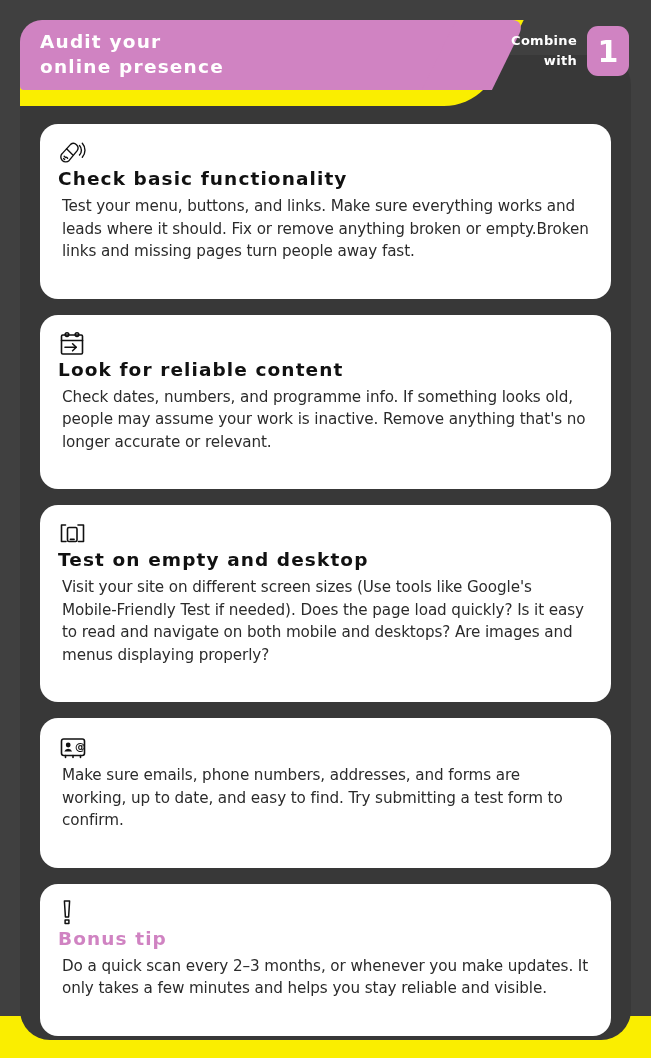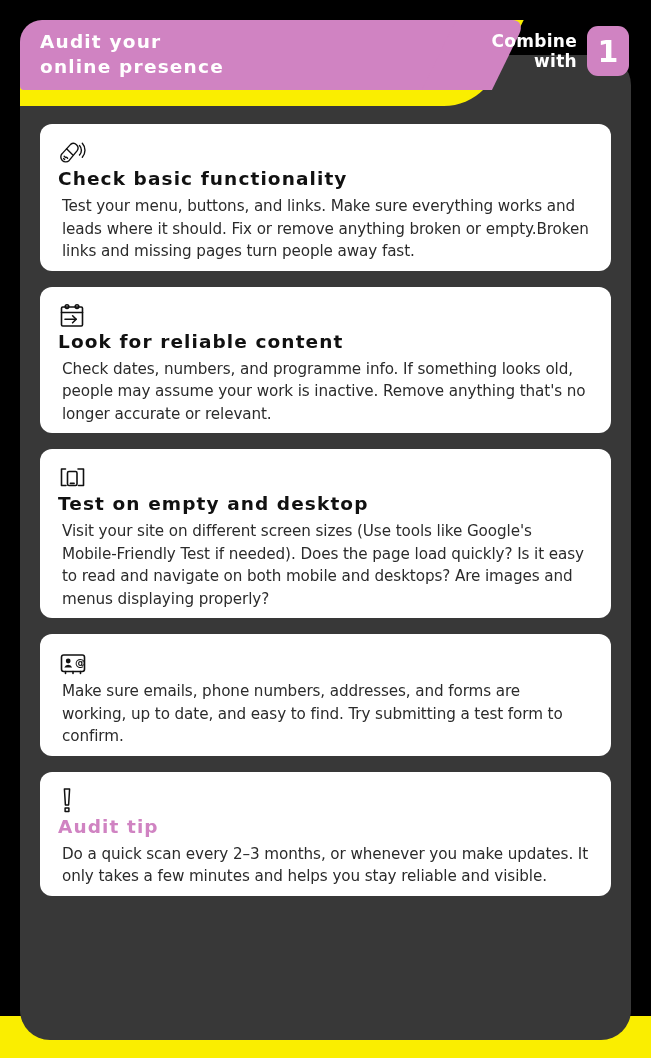--- a/index.html
+++ b/index.html
@@ -11,21 +11,21 @@
     height: 1058px;
     background: #faee00;
     font-family: "DejaVu Sans", sans-serif;
     overflow: hidden;
   }
 
   .poster {
     position: relative;
     width: 651px;
     height: 1016px;
-    background: #000000;
+    background: #404040;
   }
 
   
   .dark-panel {
     position: absolute;
     left: 20px;
     top: 55px;
     width: 611px;
     height: 985px;
     background: #383838;
@@ -102,21 +102,21 @@
     top: 26px;
     display: flex;
     align-items: center;
     gap: 10px;
     z-index: 8;
   }
   .combine-label {
     color: #ffffff;
     font-family: "DejaVu Sans", sans-serif;
     font-weight: bold;
-    font-size: 17px;
+    font-size: 13px;
     line-height: 20px;
     text-align: right;
     letter-spacing: 0.3px;
     white-space: pre-line;
   }
   .combine-number {
     width: 42px;
     height: 50px;
     background: #d083c2;
     border-radius: 11px;
@@ -135,22 +135,22 @@
     left: 40px;
     top: 124px;
     width: 571px;
     display: flex;
     flex-direction: column;
     gap: 16px;
     z-index: 4;
   }
   .card {
     background: #ffffff;
-    border-radius: 12px;
-    padding: 12px 18px 4px 18px;
+    border-radius: 18px;
+    padding: 12px 18px 32px 18px;
     box-sizing: border-box;
   }
   .card-icon {
     height: 30px;
     display: flex;
     align-items: flex-end;
     margin-bottom: 1px;
   }
   .card-icon svg { display: block; }
   .card-title {
@@ -259,18 +259,18 @@
 
     <div class="card">
       <div class="card-icon">
         <svg width="18" height="28" viewBox="0 0 18 28">
           <g fill="none" stroke="#111" stroke-width="1.5" stroke-linejoin="round">
             <path d="M6.4 3 H11.6 L10.6 19 H7.4 Z"></path>
             <rect x="7.1" y="22" width="3.8" height="3.4"></rect>
           </g>
         </svg>
       </div>
-      <h2 class="card-title accent">Audit tip</h2>
+      <h2 class="card-title accent">Bonus tip</h2>
       <p class="card-body">Do a quick scan every 2–3 months, or whenever you make updates. It only takes a few minutes and helps you stay reliable and visible.</p>
     </div>
 
   </div>
 </div>
 
 </body></html>

